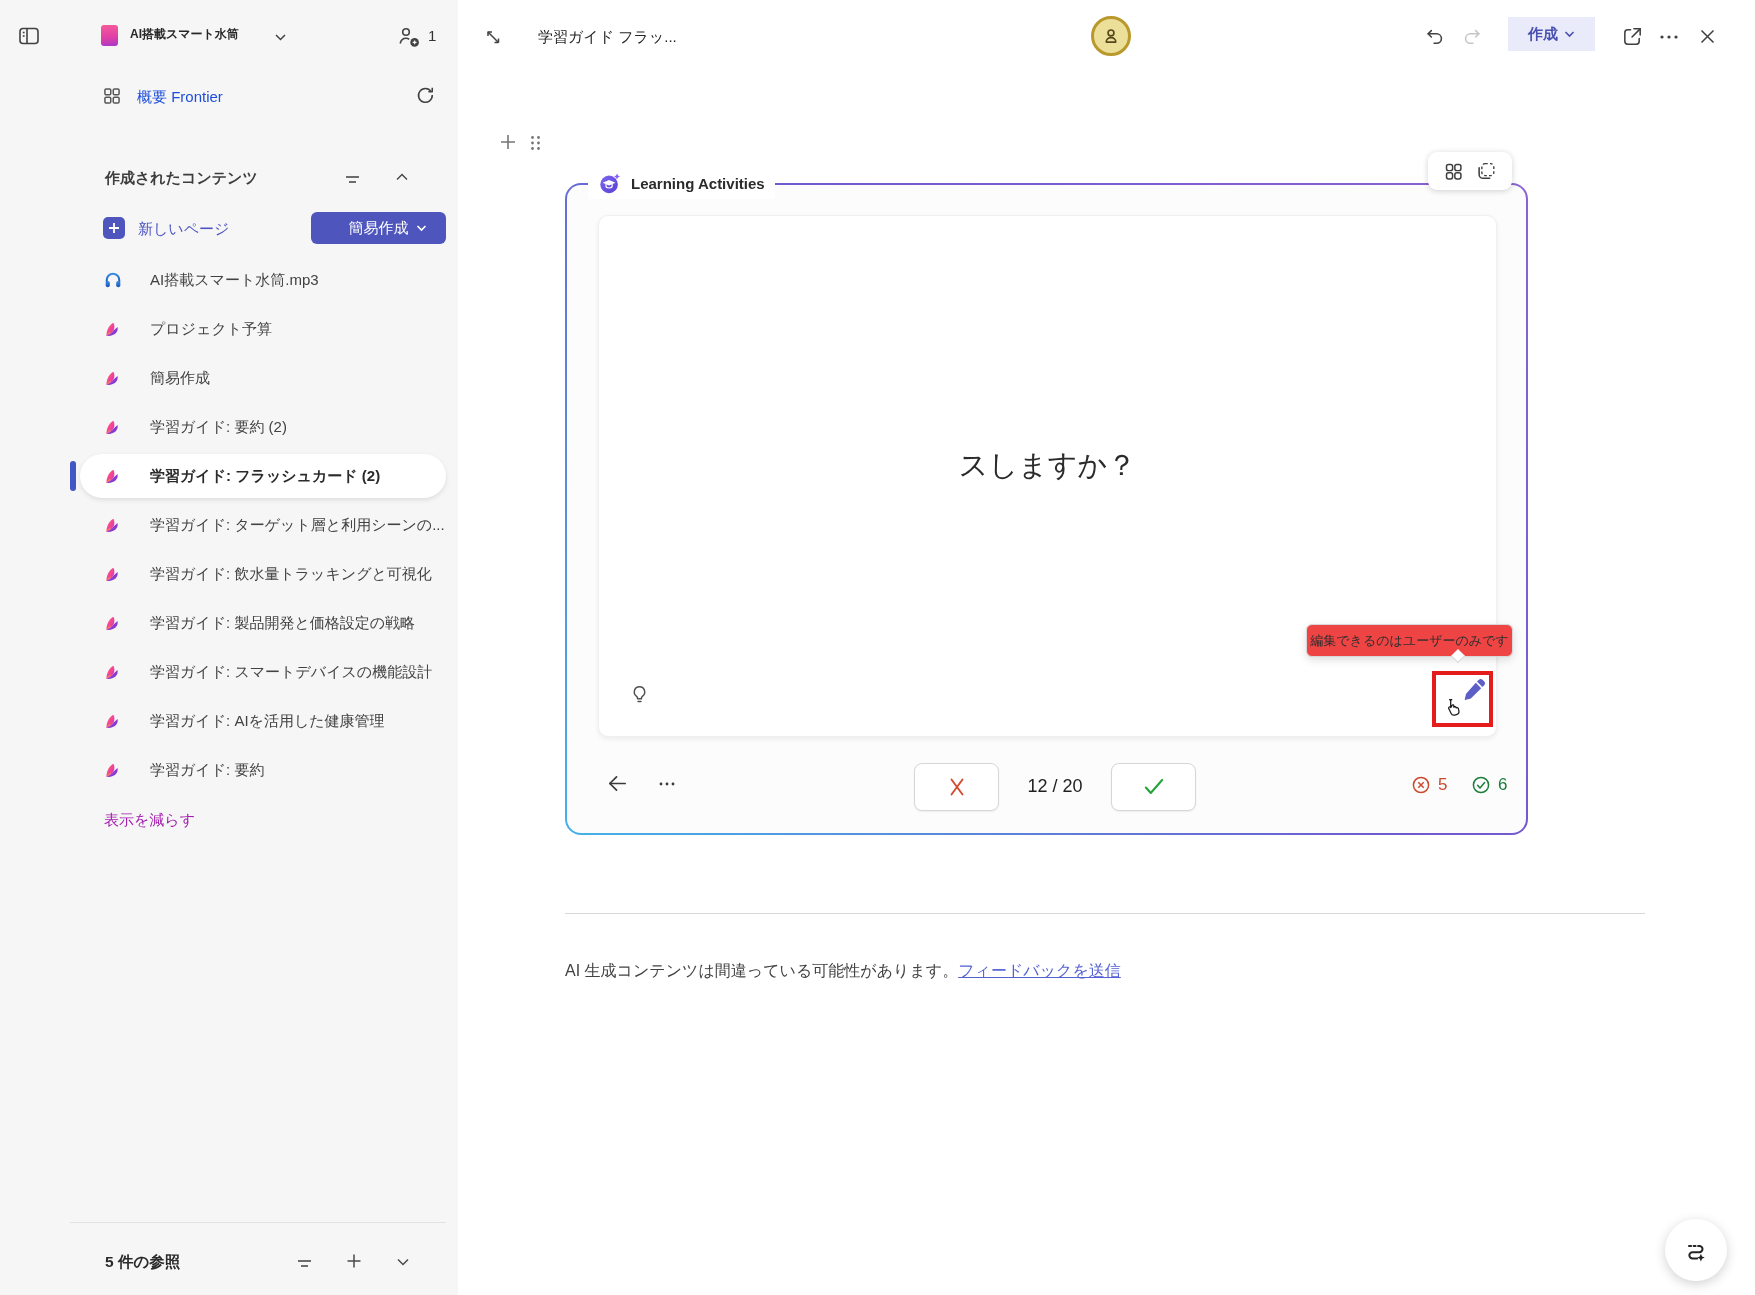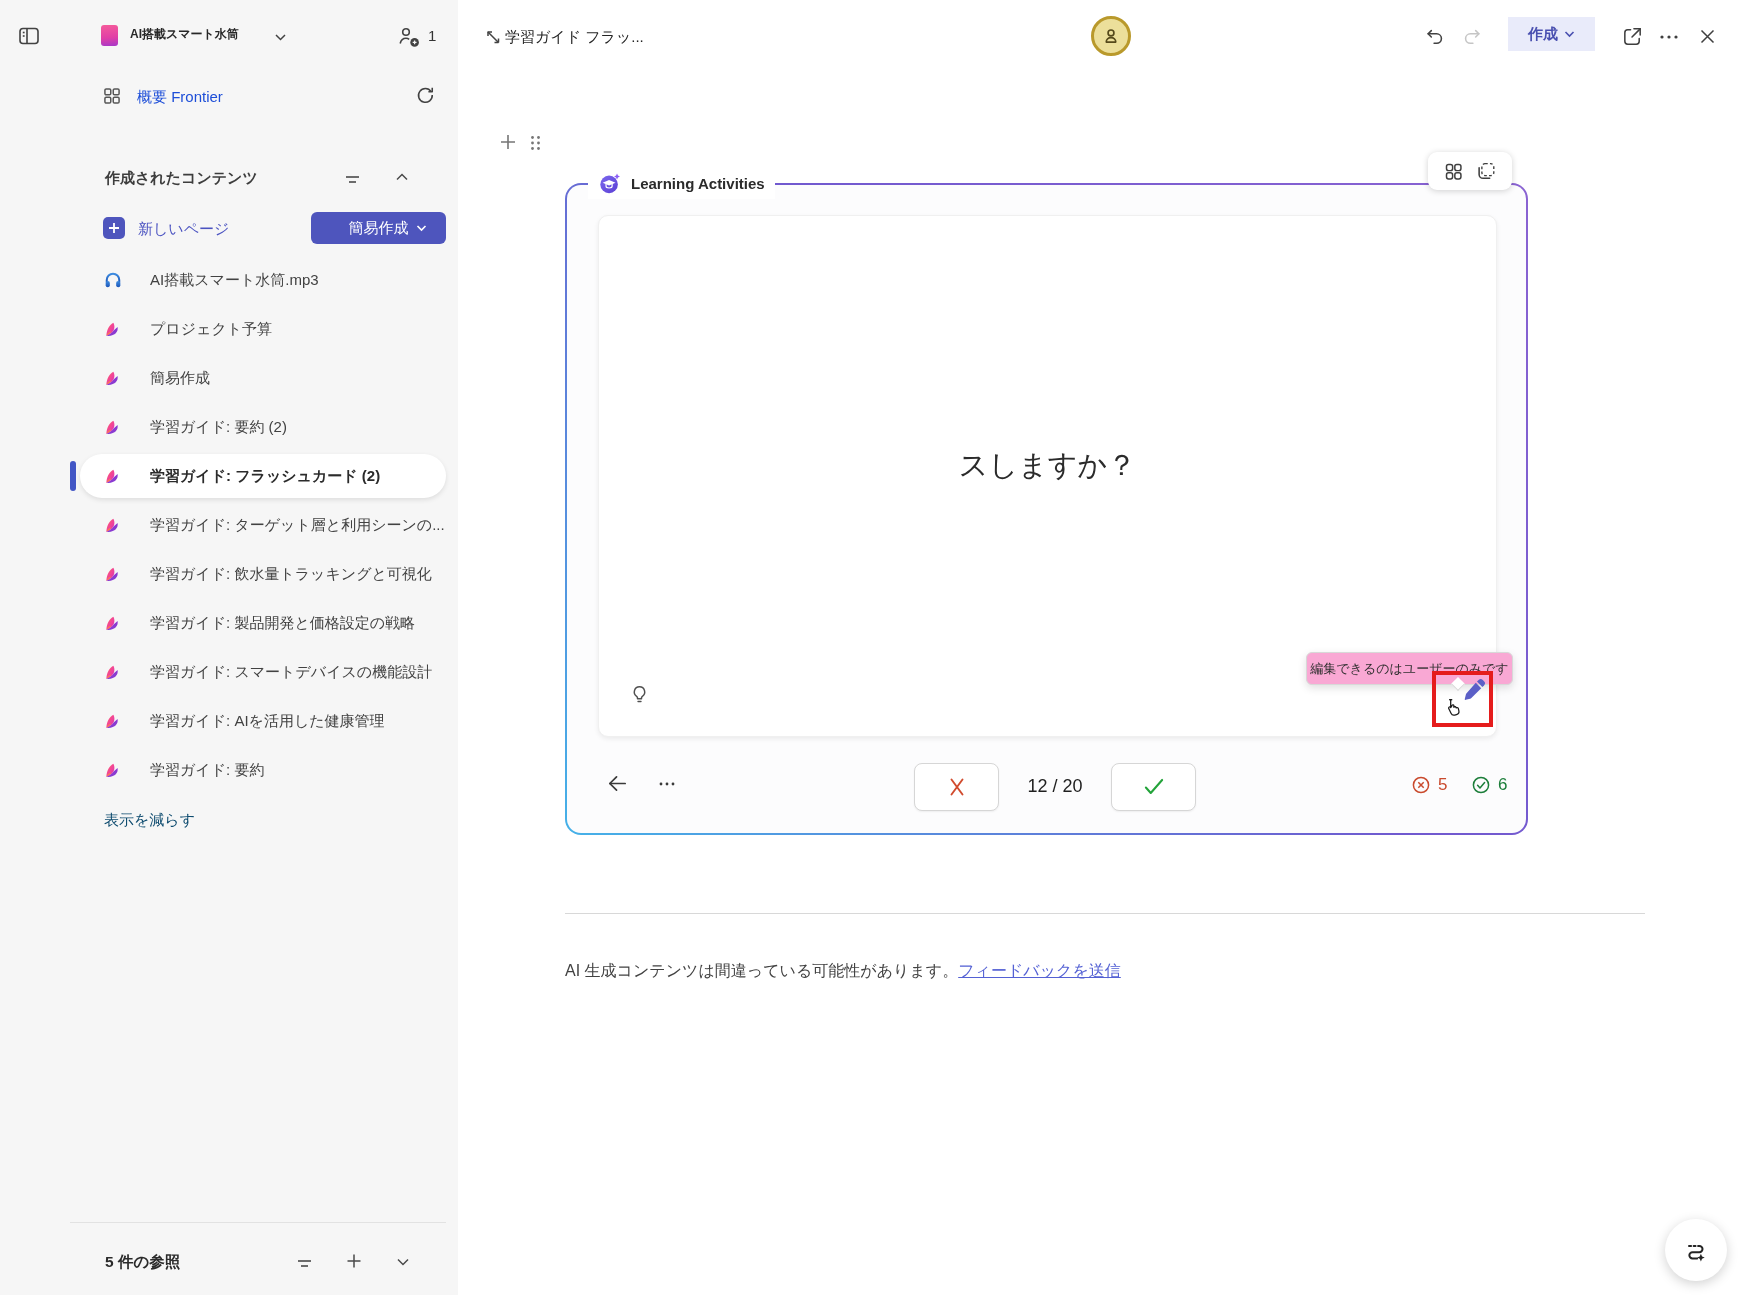--- a/index.html
+++ b/index.html
@@ -27,30 +27,30 @@
                  display:flex;align-items:center;justify-content:center;}
   .sb-newpage-label{left:138px;top:220px;font-size:15px;color:#4b53c1;}
   .sb-quick{left:311px;top:212px;width:117px;height:32px;border-radius:6px;background:#4e55bd;color:#fff;
             display:flex;align-items:center;justify-content:center;gap:7px;font-size:15px;padding-left:18px;}
   .sb-list{position:absolute;left:80px;top:258px;width:366px;display:flex;flex-direction:column;gap:5px;}
   .sb-item{height:44px;display:flex;align-items:center;padding-left:23px;gap:15px;border-radius:22px;
            font-size:15px;color:#424242;}
   .sb-item.selected{background:#fff;font-weight:700;color:#2b2b2b;box-shadow:0 2px 5px rgba(0,0,0,.10);position:relative;}
   .sb-item.selected::before{content:"";position:absolute;left:-10px;top:7px;width:6px;height:30px;border-radius:3px;background:#4256c5;}
   .sb-item .lbl{white-space:nowrap;overflow:hidden;max-width:300px;margin-left:12px;}
-  .sb-showless{left:104px;top:811px;font-size:15px;color:#0c4a6e;}
+  .sb-showless{left:104px;top:811px;font-size:15px;color:#a21caf;}
   .sb-divider{left:70px;top:1222px;width:376px;height:1px;background:#e2e2e2;}
   .sb-refs{left:105px;top:1252px;font-size:15.5px;font-weight:700;color:#2b2b2b;}
   .sb-filter2{left:295px;top:1254px;}
   .sb-plus2{left:345px;top:1252px;}
   .sb-chev2{left:396px;top:1257px;}
 
   
   .tb-expand{left:483px;top:27px;}
-  .tb-title{left:505px;top:28px;font-size:15px;color:#242424;}
+  .tb-title{left:538px;top:28px;font-size:15px;color:#242424;}
   .tb-avatar{left:1091px;top:16px;width:40px;height:40px;border-radius:50%;border:3px solid #b9992b;
              background:#ecdf9a;display:flex;align-items:center;justify-content:center;box-sizing:border-box;}
   .tb-undo{left:1424px;top:26px;}
   .tb-redo{left:1461px;top:26px;opacity:.38;}
   .tb-create{left:1508px;top:17px;width:87px;height:34px;border-radius:0;background:#e9ebfa;
              display:flex;align-items:center;justify-content:center;gap:6px;}
   .tb-create .t{font-size:15px;font-weight:700;color:#4a50b0;}
   .tb-share{left:1621px;top:25px;}
   .tb-more{left:1659px;top:28px;}
   .tb-close{left:1697px;top:26px;}
@@ -65,21 +65,21 @@
   .legend{left:588px;top:167px;height:32px;background:#fff;padding:0 10px;display:flex;align-items:center;gap:9px;z-index:5;}
   .legend .t{font-size:15px;font-weight:700;color:#2b2b2b;white-space:nowrap;}
   .chip{left:1428px;top:152px;width:84px;height:38px;border-radius:9px;background:#fff;z-index:6;
         box-shadow:0 1px 6px rgba(0,0,0,.18);display:flex;align-items:center;justify-content:center;gap:11px;}
 
   .card{left:598px;top:215px;width:899px;height:522px;background:#fff;border-radius:10px;
         border:1px solid #f0f0f0;box-shadow:0 2px 5px rgba(0,0,0,.07);box-sizing:border-box;z-index:2;}
   .question{position:absolute;left:0;right:0;top:228px;text-align:center;font-size:29px;line-height:43px;color:#2b2b2b;}
   .bulb{position:absolute;left:29px;bottom:30px;}
 
-  .tooltip{left:1306px;top:652px;width:207px;height:33px;background:#f9a8d4;border:1px solid #d8d8d8;border-radius:6px;
+  .tooltip{left:1306px;top:624px;width:207px;height:33px;background:#ef4444;border:1px solid #d8d8d8;border-radius:6px;
            box-shadow:0 3px 8px rgba(0,0,0,.13);z-index:8;display:flex;align-items:center;justify-content:center;
            font-size:13px;color:#2e2e2e;box-sizing:border-box;}
   .tooltip .notch{position:absolute;left:146px;bottom:-5px;width:9px;height:9px;background:#fff;
                   border-right:1px solid #d8d8d8;border-bottom:1px solid #d8d8d8;transform:rotate(45deg);}
   .redbox{left:1432px;top:671px;width:61px;height:56px;border:4px solid #e51c1c;box-sizing:border-box;z-index:9;}
   .redbox .pencil{position:absolute;right:2px;top:2px;}
   .redbox .hand{position:absolute;left:4px;bottom:0px;}
 
   .bb-back{left:606px;top:772px;}
   .bb-more{left:658px;top:779px;}

